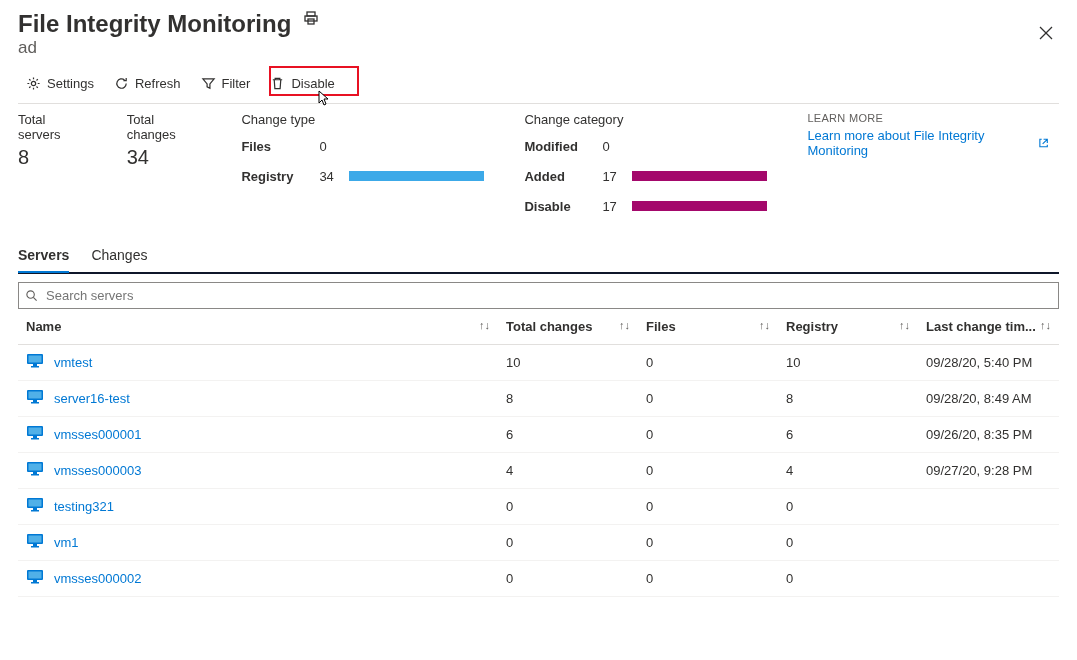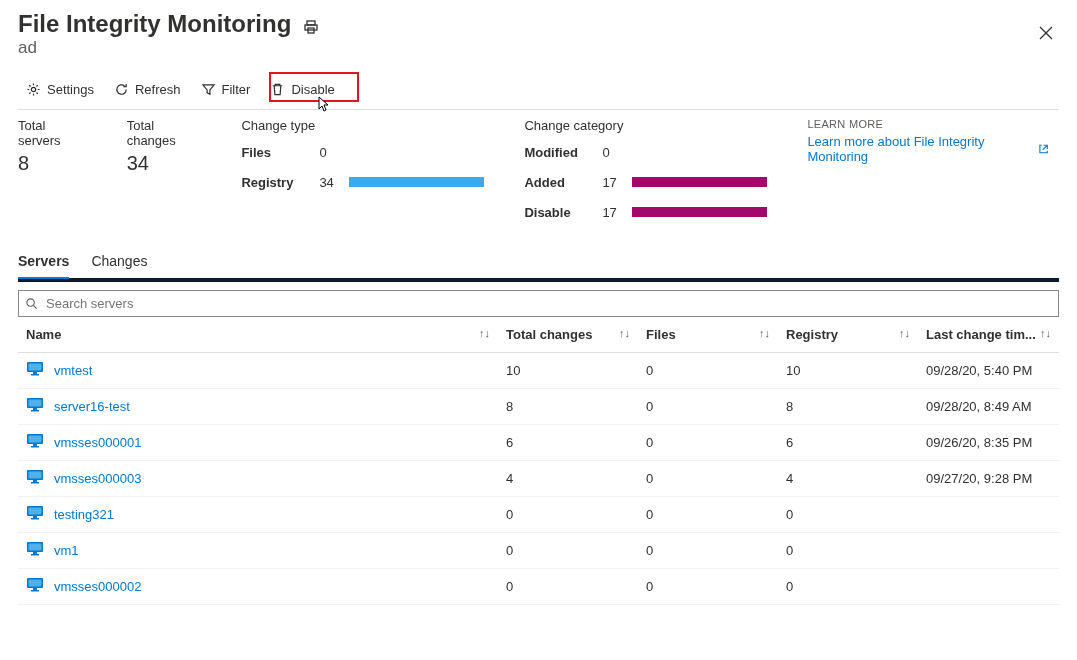--- a/index.html
+++ b/index.html
@@ -10,34 +10,34 @@
     color: #323130;
     background: #fff;
     width: 1077px;
   }
   .container { padding: 10px 18px 20px 18px; }
   .header-row {
     display: flex;
     align-items: center;
     justify-content: space-between;
   }
-  .title-group { display: flex; align-items: flex-end; gap: 12px; }
+  .title-group { display: flex; align-items: flex-start; gap: 12px; }
   h1 {
     font-size: 24px;
     font-weight: 600;
     margin: 0;
     color: #323130;
   }
   .subtitle { font-size: 17px; color: #605e5c; margin-top: 0px; }
   .close-x { font-size: 18px; cursor: pointer; color: #323130; padding: 4px 6px; }
   .toolbar {
     display: flex;
     align-items: center;
     gap: 4px;
-    margin-top: 20px;
+    margin-top: 14px;
     border-bottom: 1px solid #e1dfdd;
     padding-bottom: 8px;
     position: relative;
   }
   .toolbar-btn {
     display: inline-flex;
     align-items: center;
     gap: 6px;
     padding: 4px 8px;
     cursor: pointer;
@@ -79,21 +79,21 @@
   .bar-blue { background: #3ca9e8; }
   .bar-magenta { background: #a4086b; }
   .learn-block { margin-left: auto; padding-right: 10px; }
   .learn-hdr { font-size: 11px; letter-spacing: 0.3px; color: #605e5c; margin-bottom: 4px; }
   .learn-link { color: #0078d4; font-size: 13px; text-decoration: none; display: inline-flex; align-items: center; gap: 6px; }
   .learn-link svg { width: 12px; height: 12px; }
   .tabs {
     display: flex;
     gap: 22px;
     margin-top: 24px;
-    border-bottom: 4px solid #0f172a;
+    border-bottom: 2px solid #0f172a;
     align-items: center;
   }
   .tab {
     padding: 6px 0 8px 0;
     font-size: 14px;
     cursor: pointer;
     color: #323130;
     border-bottom: 2px solid transparent;
     margin-bottom: -1px;
   }

